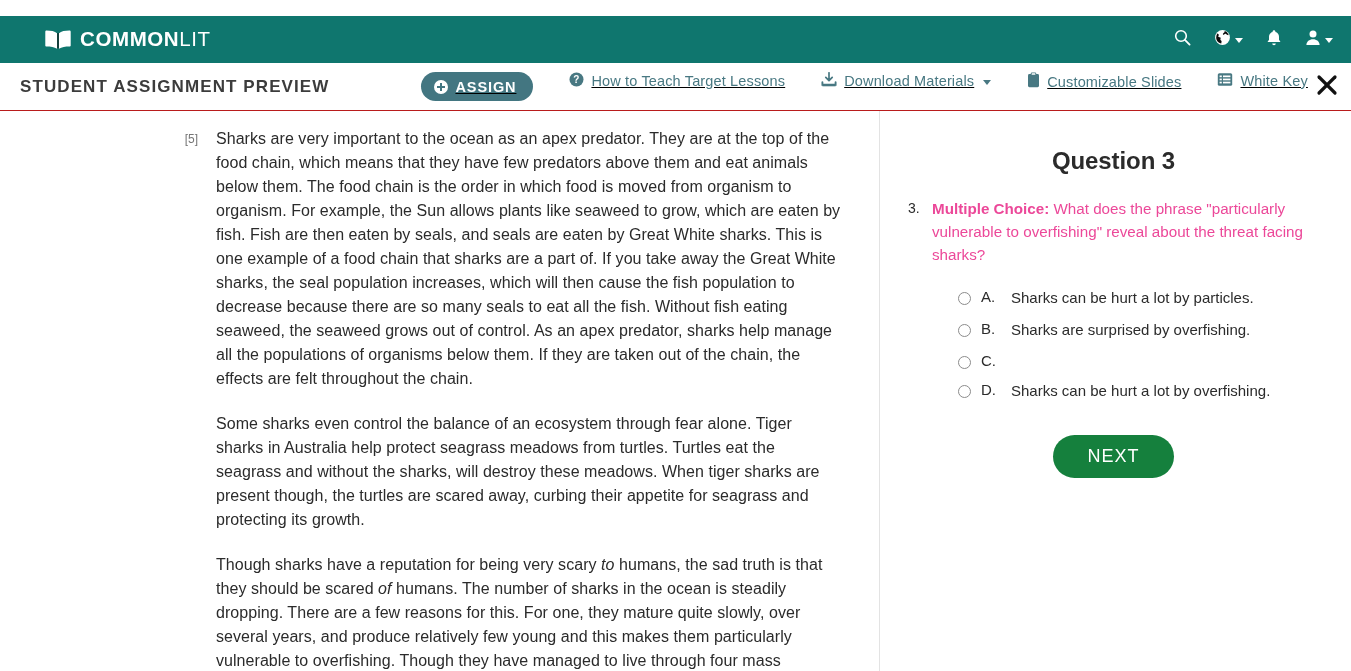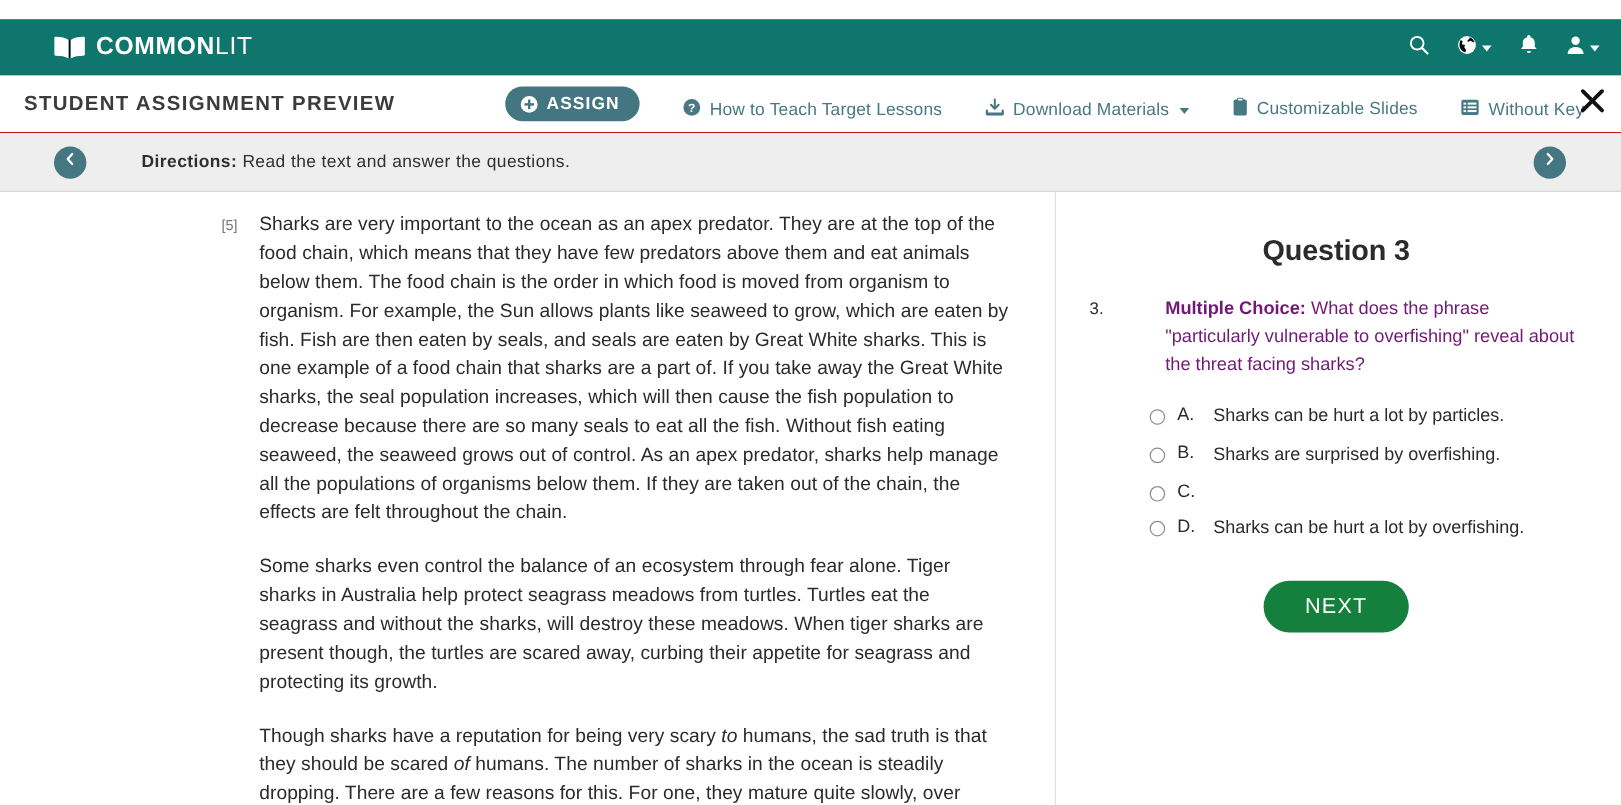--- a/index.html
+++ b/index.html
@@ -68,23 +68,24 @@
   }
   .preview-title {
     font-size: 17px;
     font-weight: 700;
     color: #3c3c3c;
     letter-spacing: 1.1px;
     white-space: nowrap;
   }
   .toolbar-actions {
     display: flex;
-    align-items: flex-end;
+    align-items: flex-start;
     gap: 0;
     margin-left: 92px;
+    text-decoration: underline;
   }
   .assign-btn {
     background: #437681;
     color: #ffffff;
     border: none;
     border-radius: 18px;
     height: 29px;
     padding: 0 17px 0 13px;
     display: inline-flex;
     align-items: center;
@@ -218,23 +219,22 @@
   .q-num {
     width: 28px; flex: none;
     font-size: 14px;
     color: #2b2b2b;
     line-height: 23px;
     padding-left: 4px;
   }
   .q-text {
     font-size: 15.2px;
     line-height: 23px;
-    color: #701a75;
+    color: #ec4899;
     max-width: 392px;
-    margin-left: 39px;
   }
   .q-text b { font-weight: 700; }
 
   .choices { margin: 22px 0 0 54px; }
   .choice {
     display: flex;
     align-items: flex-start;
     gap: 10px;
     margin-bottom: 12px;
     cursor: pointer;
@@ -372,54 +372,34 @@
           <svg width="16" height="15" viewBox="0 0 16 15" aria-hidden="true">
             <rect x="0.8" y="1.2" width="14.4" height="12.6" rx="1.6" fill="#487882"></rect>
             <rect x="2.6" y="3.5" width="2.2" height="1.7" fill="#ffffff"></rect>
             <rect x="6" y="3.5" width="7.4" height="1.7" fill="#ffffff"></rect>
             <rect x="2.6" y="6.6" width="2.2" height="1.7" fill="#ffffff"></rect>
             <rect x="6" y="6.6" width="7.4" height="1.7" fill="#ffffff"></rect>
             <rect x="2.6" y="9.7" width="2.2" height="1.7" fill="#ffffff"></rect>
             <rect x="6" y="9.7" width="7.4" height="1.7" fill="#ffffff"></rect>
           </svg>
         </span>
-        <span>Without Key</span>
+        <span>White Key</span>
       </div>
     </div>
 
     <div class="close-x">
       <span>
         <svg width="24" height="24" viewBox="0 0 24 24" aria-hidden="true">
           <line x1="4" y1="4" x2="20" y2="20" stroke="#111111" stroke-width="3.2" stroke-linecap="round"></line>
           <line x1="20" y1="4" x2="4" y2="20" stroke="#111111" stroke-width="3.2" stroke-linecap="round"></line>
         </svg>
       </span>
     </div>
   </div>
 
-  <div class="directions">
-    <div class="nav-circle">
-      <span>
-        <svg width="13" height="13" viewBox="0 0 13 13" aria-hidden="true">
-          <path d="M8.2 2.4L4.4 6.5l3.8 4.1" fill="none" stroke="#ffffff" stroke-width="1.9" stroke-linecap="round" stroke-linejoin="round"></path>
-        </svg>
-      </span>
-    </div>
-    <div class="directions-text">
-      <b>Directions:</b>
-      <span>Read the text and answer the questions.</span>
-    </div>
-    <div class="nav-circle right">
-      <span>
-        <svg width="13" height="13" viewBox="0 0 13 13" aria-hidden="true">
-          <path d="M4.8 2.4l3.8 4.1-3.8 4.1" fill="none" stroke="#ffffff" stroke-width="1.9" stroke-linecap="round" stroke-linejoin="round"></path>
-        </svg>
-      </span>
-    </div>
-  </div>
 
   <div class="content">
 
     <div class="reading-pane">
       <div class="reading-inner">
         <div class="para-row">
           <div class="para-marker">[5]</div>
           <p class="para first">Sharks are very important to the ocean as an apex predator. They are at the top of the food chain, which means that they have few predators above them and eat animals below them. The food chain is the order in which food is moved from organism to organism. For example, the Sun allows plants like seaweed to grow, which are eaten by fish. Fish are then eaten by seals, and seals are eaten by Great White sharks. This is one example of a food chain that sharks are a part of. If you take away the Great White sharks, the seal population increases, which will then cause the fish population to decrease because there are so many seals to eat all the fish. Without fish eating seaweed, the seaweed grows out of control. As an apex predator, sharks help manage all the populations of organisms below them. If they are taken out of the chain, the effects are felt throughout the chain.</p>
         </div>
         <p class="para" style="margin-left:8px;">Some sharks even control the balance of an ecosystem through fear alone. Tiger sharks in Australia help protect seagrass meadows from turtles. Turtles eat the seagrass and without the sharks, will destroy these meadows. When tiger sharks are present though, the turtles are scared away, curbing their appetite for seagrass and protecting its growth.</p>

